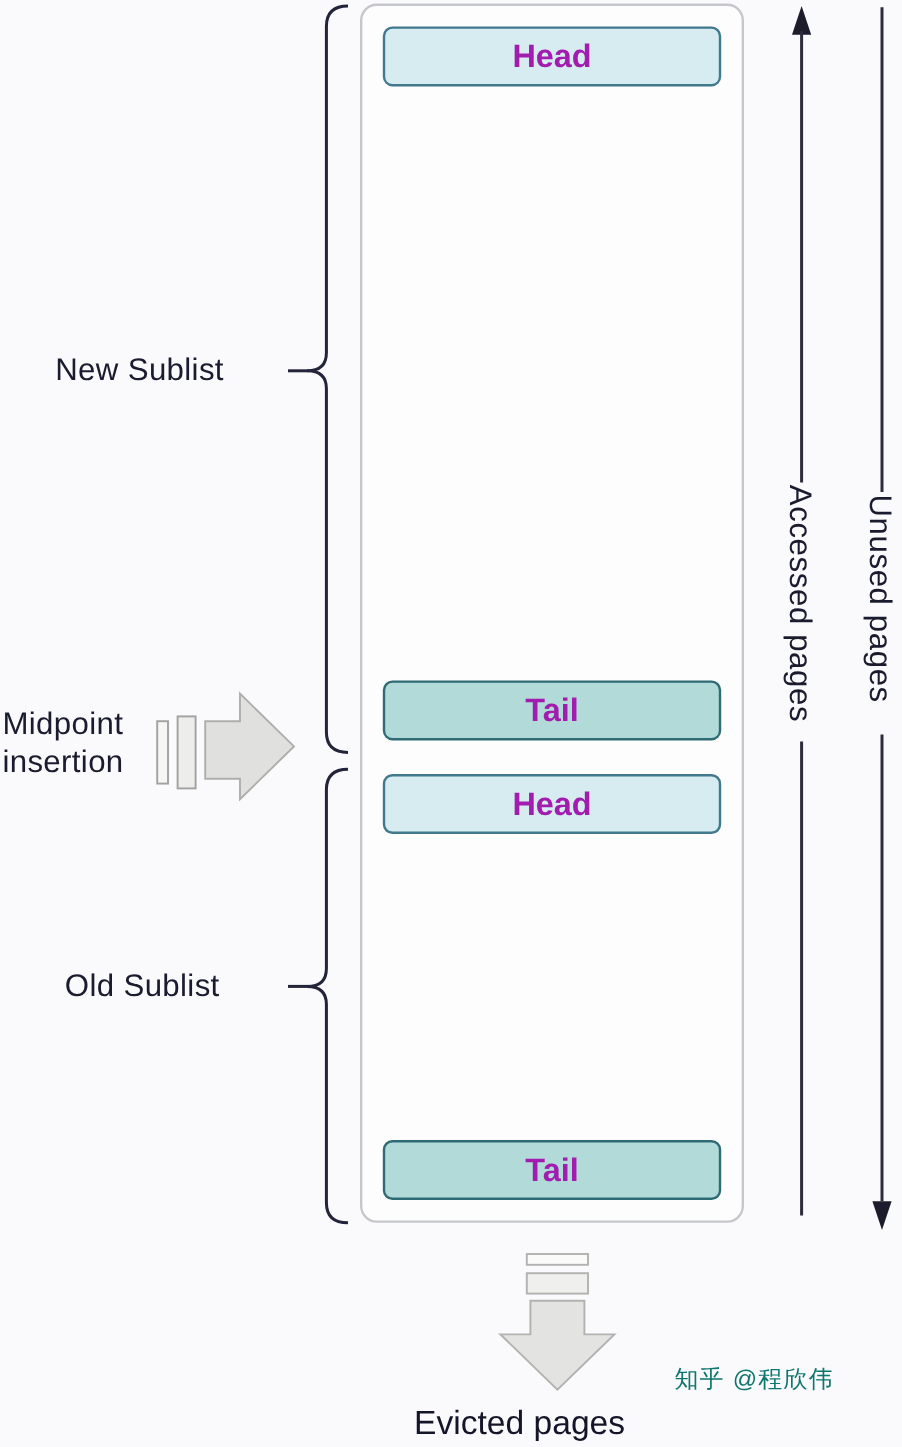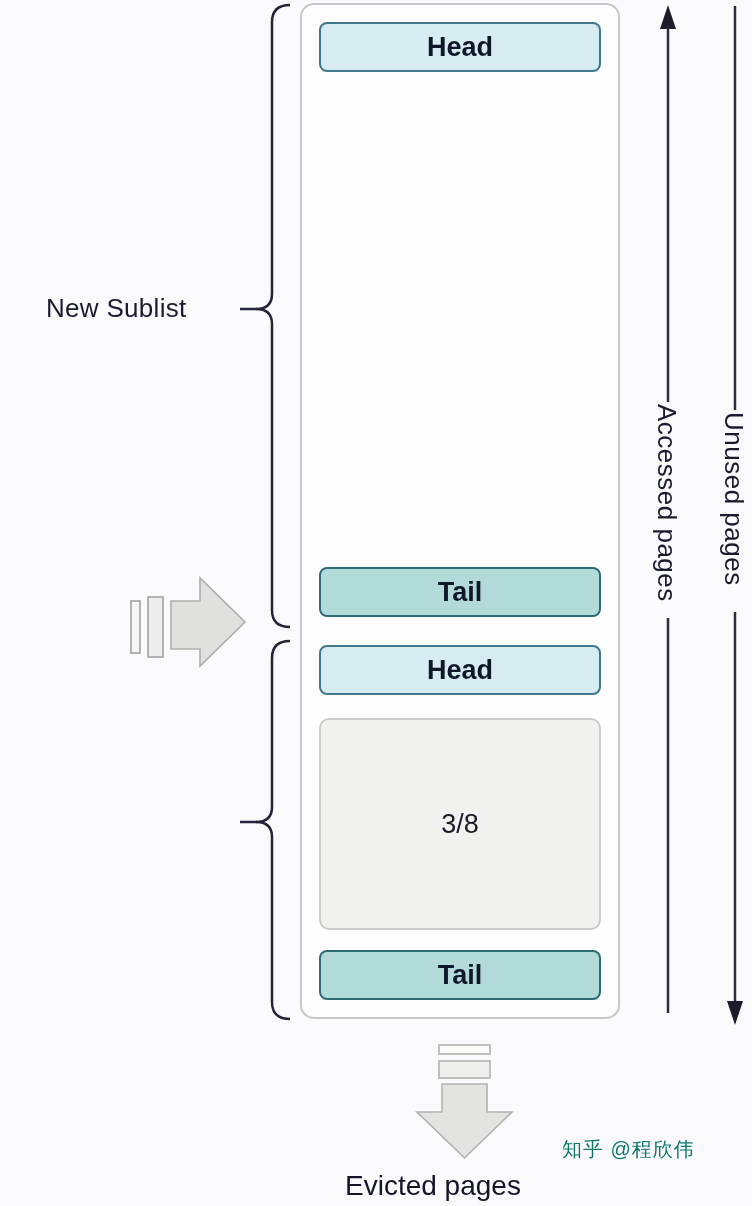--- a/index.html
+++ b/index.html
@@ -10,21 +10,21 @@
     background: #fafafc; overflow: hidden;
   }
   
   .lru-container {
     position: absolute; left: 300px; top: 3px; width: 320px; height: 1016px;
     background: #fdfdfe; border: 2px solid #c6c7cb; border-radius: 14px; z-index: 1;
   }
   .node {
     position: absolute; left: 17px; right: 17px;
     display: flex; align-items: center; justify-content: center;
-    border-radius: 8px; font-weight: bold; font-size: 27px; color: #0f172a;
+    border-radius: 8px; font-weight: bold; font-size: 27px; color: #a21caf;
   }
   .node-head { background: #d6ecf1; border: 2px solid #41798c; }
   .node-tail { background: #b2dad8; border: 2px solid #2e6b74; }
   .node-fraction {
     background: #f1f1ef; border: 2px solid #cccccb; border-radius: 10px;
     font-weight: normal; font-size: 27px; color: #1a1a28;
   }
   .head-new  { top: 17px;  height: 50px; }
   .frac-new  { top: 85px;  height: 450px; }
   .tail-new  { top: 562px; height: 50px; }
@@ -66,23 +66,20 @@
   <div class="lru-container">
     <div class="node node-head head-new">
       <span>Head</span>
     </div>
     <div class="node node-tail tail-new">
       <span>Tail</span>
     </div>
     <div class="node node-head head-old">
       <span>Head</span>
     </div>
-    <div class="node node-fraction frac-old">
-      <span>3/8</span>
-    </div>
     <div class="node node-tail tail-old">
       <span>Tail</span>
     </div>
   </div>
 
   <svg class="overlay" viewBox="0 0 752 1206" xmlns="http://www.w3.org/2000/svg">
 
     <g stroke="#23233a" stroke-width="2.5" fill="none">
       <path d="M 290 5 Q 272 5 272 22 L 272 294 Q 272 309 256 309 Q 272 309 272 324 L 272 610 Q 272 627 290 627"></path>
       <line x1="240" y1="309" x2="257" y2="309"></line>
@@ -113,21 +110,26 @@
 
     <g stroke-width="1.6">
       <rect x="439" y="1045" width="51" height="9" fill="#fbfbfa" stroke="#b2b2b0"></rect>
       <rect x="439" y="1061" width="51" height="17" fill="#efefed" stroke="#b2b2b0"></rect>
       <polygon points="442,1084 487,1084 487,1112 512,1112 464.5,1158 417,1112 442,1112" fill="#e3e3e1" stroke="#b2b2b0"></polygon>
     </g>
   </svg>
 
   <div class="side-label label-new">New Sublist</div>
 
+  <div class="side-label label-old">Old Sublist</div>
 
+  <div class="side-label label-midpoint">
+    <div>Midpoint</div>
+    <div>insertion</div>
+  </div>
 
   <div class="v-label label-accessed">Accessed pages</div>
 
   <div class="v-label label-unused">Unused pages</div>
 
   <div class="label-evicted">Evicted pages</div>
 
   <div class="watermark">知乎 @程欣伟</div>
 
 </div>

